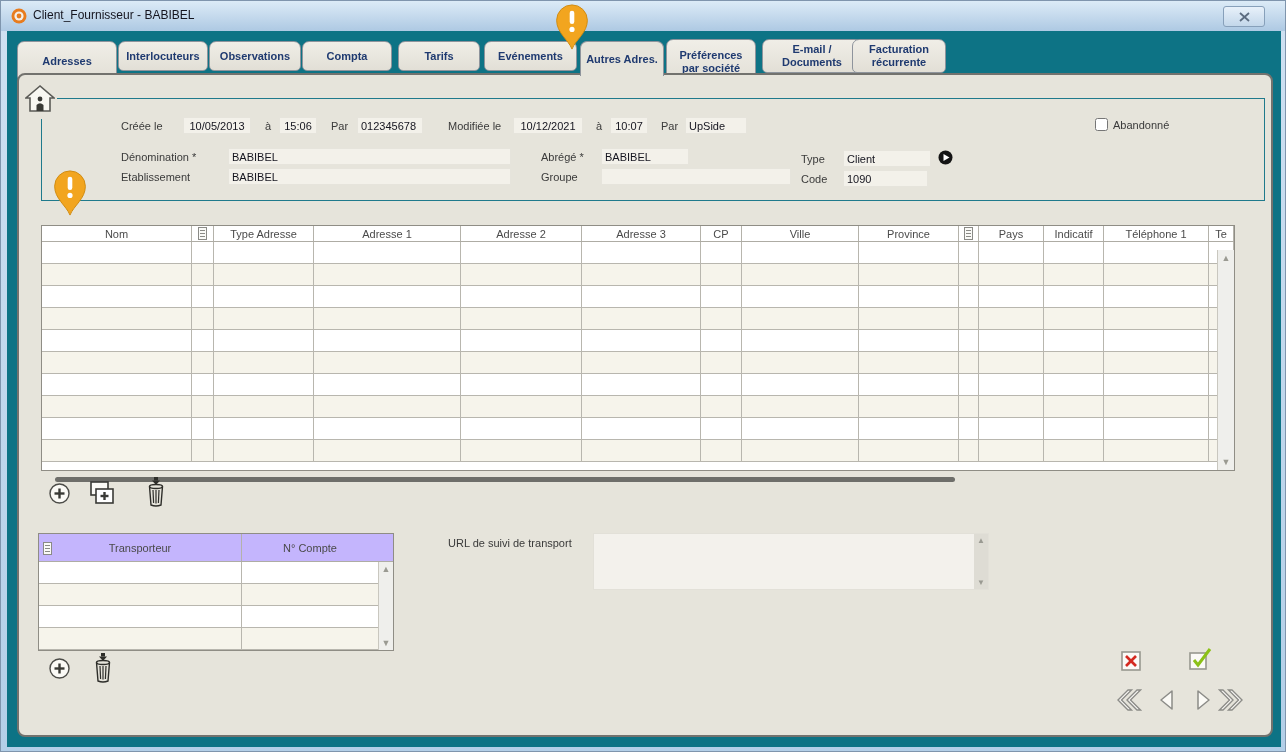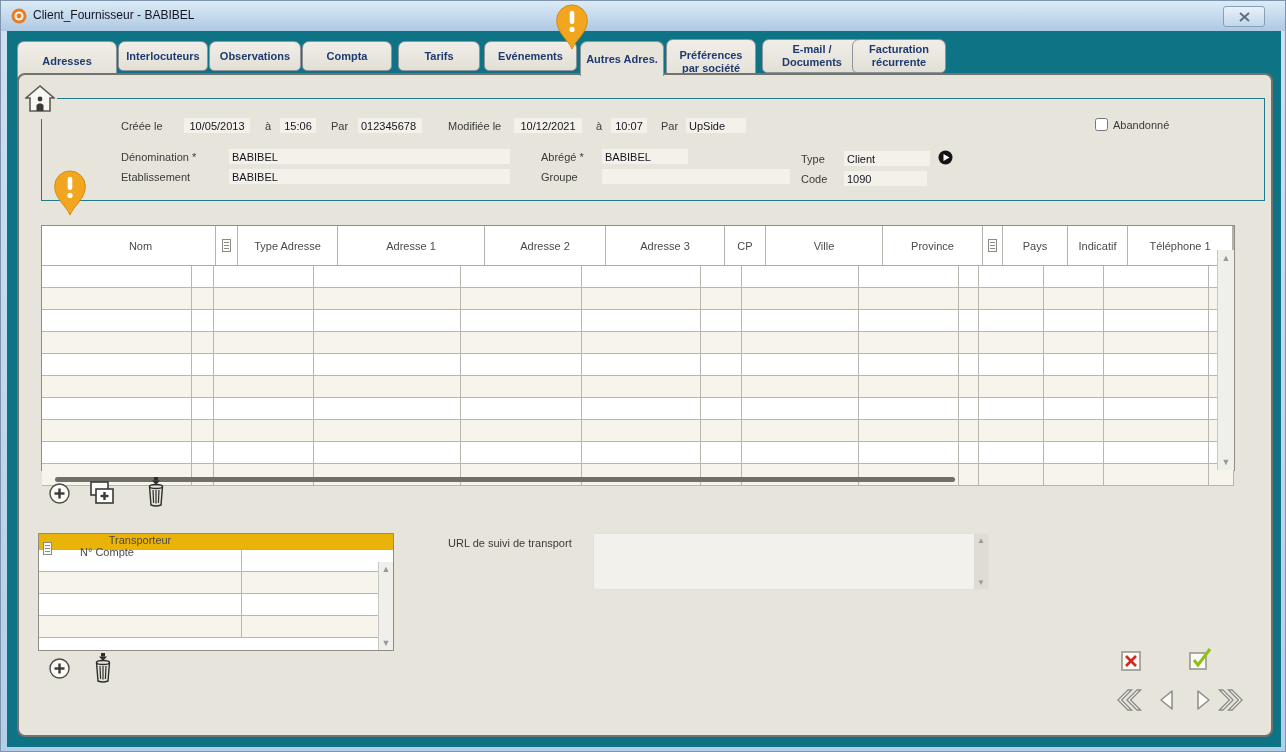--- a/index.html
+++ b/index.html
@@ -42,21 +42,21 @@
     font-family:"Liberation Sans", sans-serif; font-size:11px; color:#15151f; padding:0 3px; }
   .fld.center { text-align:center; }
   .fld.right { text-align:left; }
 
   .chk-wrap { position:absolute; left:1076px; top:43px; display:flex; align-items:center; gap:5px; }
   .chk-wrap label { font-size:11px; color:#3a3a3a; }
 
   
   .atable { position:absolute; left:22px; top:150px; width:1194px; height:246px;
     background:#fff; border:1px solid #8f8d85; }
-  .ahead { display:flex; height:40px; background:#fff; border-bottom:1px solid #aeaca4;padding-left:24px; }
+  .ahead { display:flex; height:16px; background:#fff; border-bottom:1px solid #aeaca4; }
   .ahead .hc { display:flex; align-items:center; justify-content:center; font-size:11px;
     color:#4a4a4a; border-right:1px solid #b4b2aa; overflow:hidden; white-space:nowrap; }
   .arow { display:flex; height:22px; border-bottom:1px solid #b8b6ae; background:#fff; }
   .abody .arow:nth-child(even) { background:#f6f4eb; }
   .arow .tc { border-right:1px solid #b8b6ae; height:100%; }
   .c0{width:150px}.c1{width:22px}.c2{width:100px}.c3{width:147px}.c4{width:121px}
   .c5{width:119px}.c6{width:41px}.c7{width:117px}.c8{width:100px}.c9{width:20px}
   .c10{width:65px}.c11{width:60px}.c12{width:105px}.c13{flex:1;border-right:none}
 
   .vscroll { position:absolute; right:0; top:24px; bottom:0; width:17px;
@@ -68,21 +68,21 @@
 
   .hscroll { position:absolute; left:22px; top:400px; width:1194px; height:10px; }
   .hscroll .thumb { position:absolute; left:14px; top:2px; width:900px; height:5px;
     background:#6e6e6a; border-radius:3px; }
 
   .icon-btn { position:absolute; cursor:default; }
 
   
   .ttable { position:absolute; left:19px; top:458px; width:356px; height:118px;
     background:#fff; border:1px solid #8f8d85; }
-  .thead { position:relative; display:flex; height:16px; background:#eab308; border-bottom:1px solid #aeaca4;flex-direction:column; }
+  .thead { position:relative; display:flex; height:28px; background:#c4b5fd; border-bottom:1px solid #aeaca4; }
   .thead .hc { display:flex; align-items:center; justify-content:center; font-size:11px; color:#4a4a4a; }
   .t0{width:203px; border-right:1px solid #b4b2aa;} .t1{width:136px;}
   .trow { display:flex; height:22px; border-bottom:1px solid #b8b6ae; background:#fff; }
   .tbody .trow:nth-child(even) { background:#f6f4eb; }
   .trow .tc0 { width:203px; border-right:1px solid #b8b6ae; }
   .tvscroll { position:absolute; right:0; top:28px; bottom:0; width:15px;
     background:#efefec; border-left:1px solid #c9c7bf; }
   .tvscroll .up{position:absolute;top:2px;width:100%;text-align:center;font-size:9px;color:#9a9a92;}
   .tvscroll .dn{position:absolute;bottom:2px;width:100%;text-align:center;font-size:9px;color:#9a9a92;}
   .thead-icon { position:absolute; left:4px; top:7px; }

